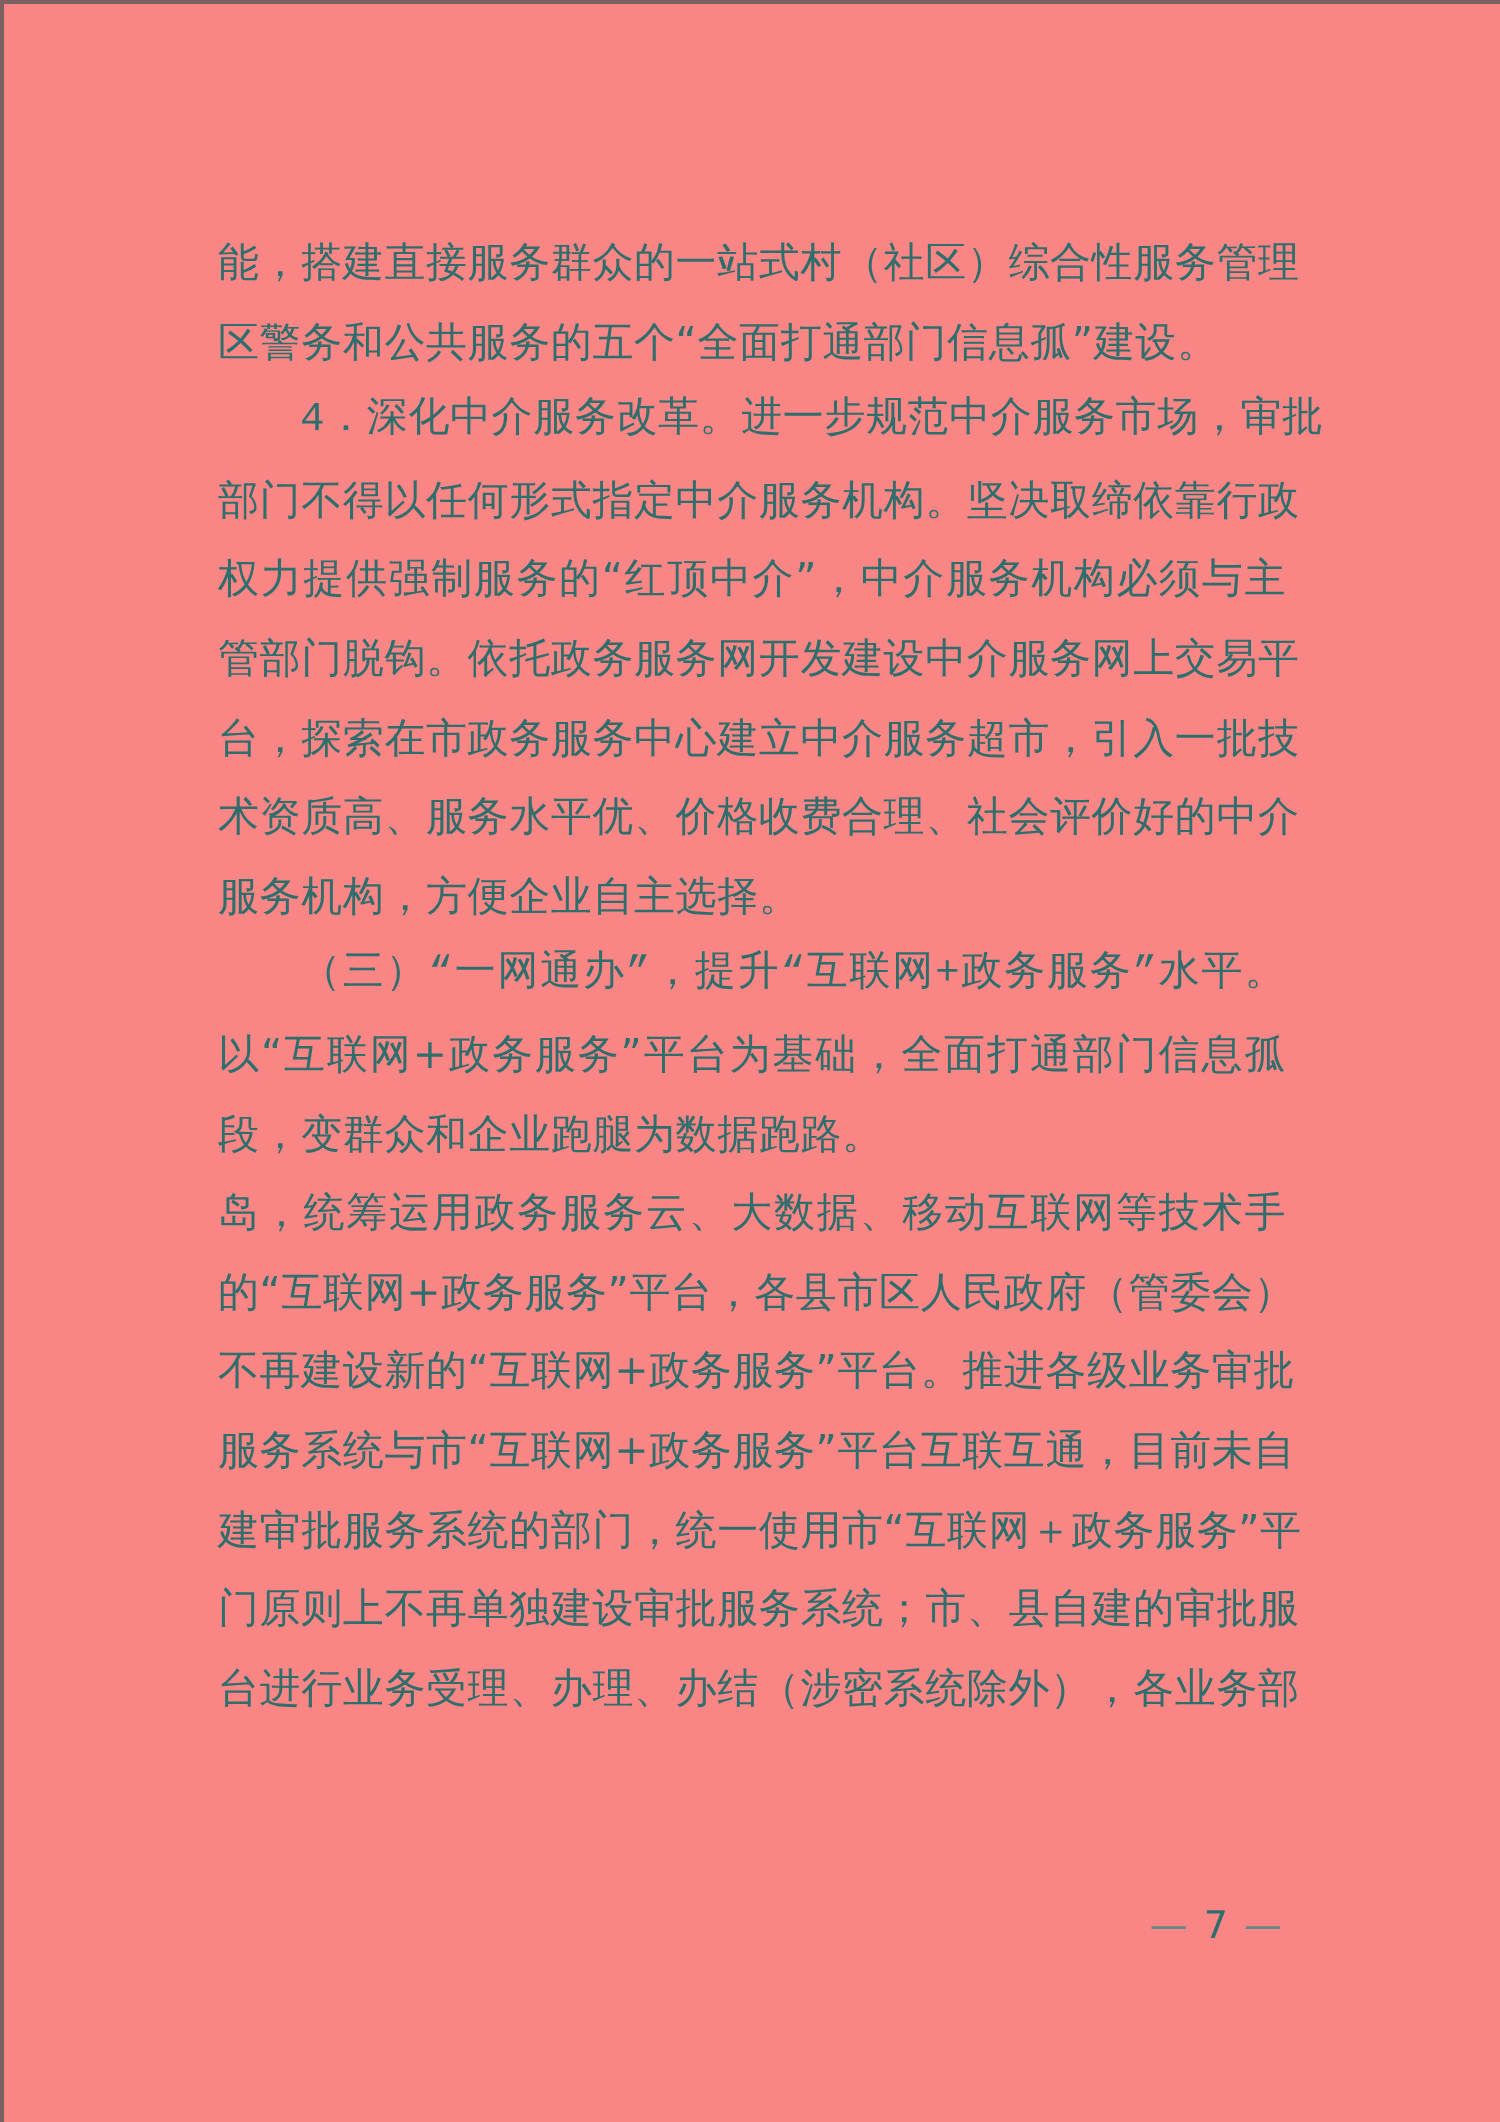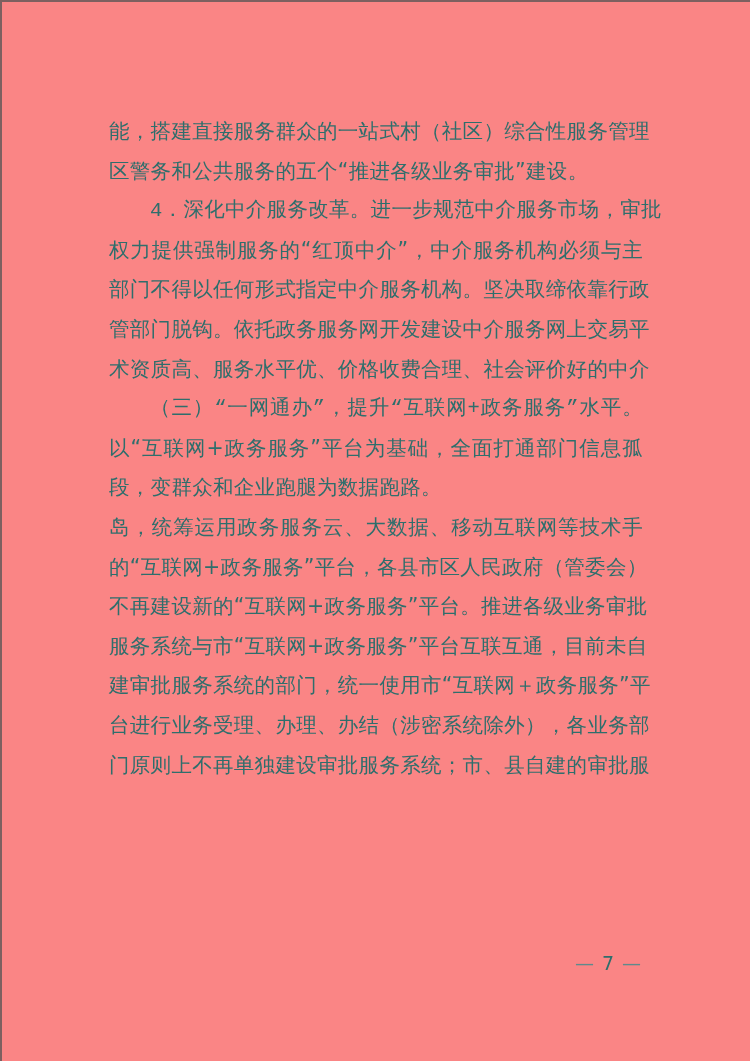--- a/index.html
+++ b/index.html
@@ -57,34 +57,36 @@
   .page-number .num {
     padding: 0 6px;
   }
 </style>
 </head>
 <body>
 
 <div class="page">
   <div class="content">
     <div class="line">能，搭建直接服务群众的一站式村（社区）综合性服务管理</div>
-    <div class="line end">区警务和公共服务的五个“推进各级业务审批”建设。</div>
+    <div class="line end">区警务和公共服务的五个“全面打通部门信息孤”建设。</div>
     <div class="line indent">4．深化中介服务改革。进一步规范中介服务市场，审批</div>
+    <div class="line">部门不得以任何形式指定中介服务机构。坚决取缔依靠行政</div>
     <div class="line">权力提供强制服务的“红顶中介”，中介服务机构必须与主</div>
-    <div class="line">部门不得以任何形式指定中介服务机构。坚决取缔依靠行政</div>
     <div class="line">管部门脱钩。依托政务服务网开发建设中介服务网上交易平</div>
+    <div class="line">台，探索在市政务服务中心建立中介服务超市，引入一批技</div>
     <div class="line">术资质高、服务水平优、价格收费合理、社会评价好的中介</div>
+    <div class="line end">服务机构，方便企业自主选择。</div>
     <div class="line indent">（三）“一网通办”，提升“互联网+政务服务”水平。</div>
     <div class="line">以“互联网+政务服务”平台为基础，全面打通部门信息孤</div>
     <div class="line end">段，变群众和企业跑腿为数据跑路。</div>
     <div class="line">岛，统筹运用政务服务云、大数据、移动互联网等技术手</div>
     <div class="line">的“互联网+政务服务”平台，各县市区人民政府（管委会）</div>
     <div class="line">不再建设新的“互联网+政务服务”平台。推进各级业务审批</div>
     <div class="line">服务系统与市“互联网+政务服务”平台互联互通，目前未自</div>
     <div class="line">建审批服务系统的部门，统一使用市“互联网＋政务服务”平</div>
+    <div class="line">门原则上不再单独建设审批服务系统；市、县自建的审批服</div>
     <div class="line">台进行业务受理、办理、办结（涉密系统除外），各业务部</div>
-    <div class="line">门原则上不再单独建设审批服务系统；市、县自建的审批服</div>
   </div>
 
   <div class="page-number">
     <span class="dash">—</span><span class="num">7</span><span class="dash">—</span>
   </div>
 </div>
 
 </body></html>

